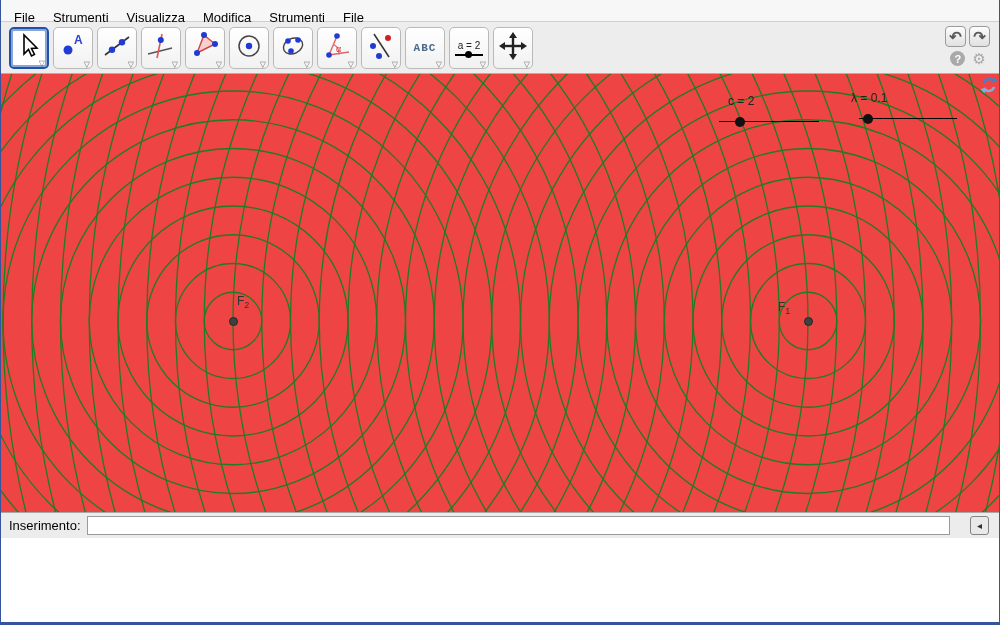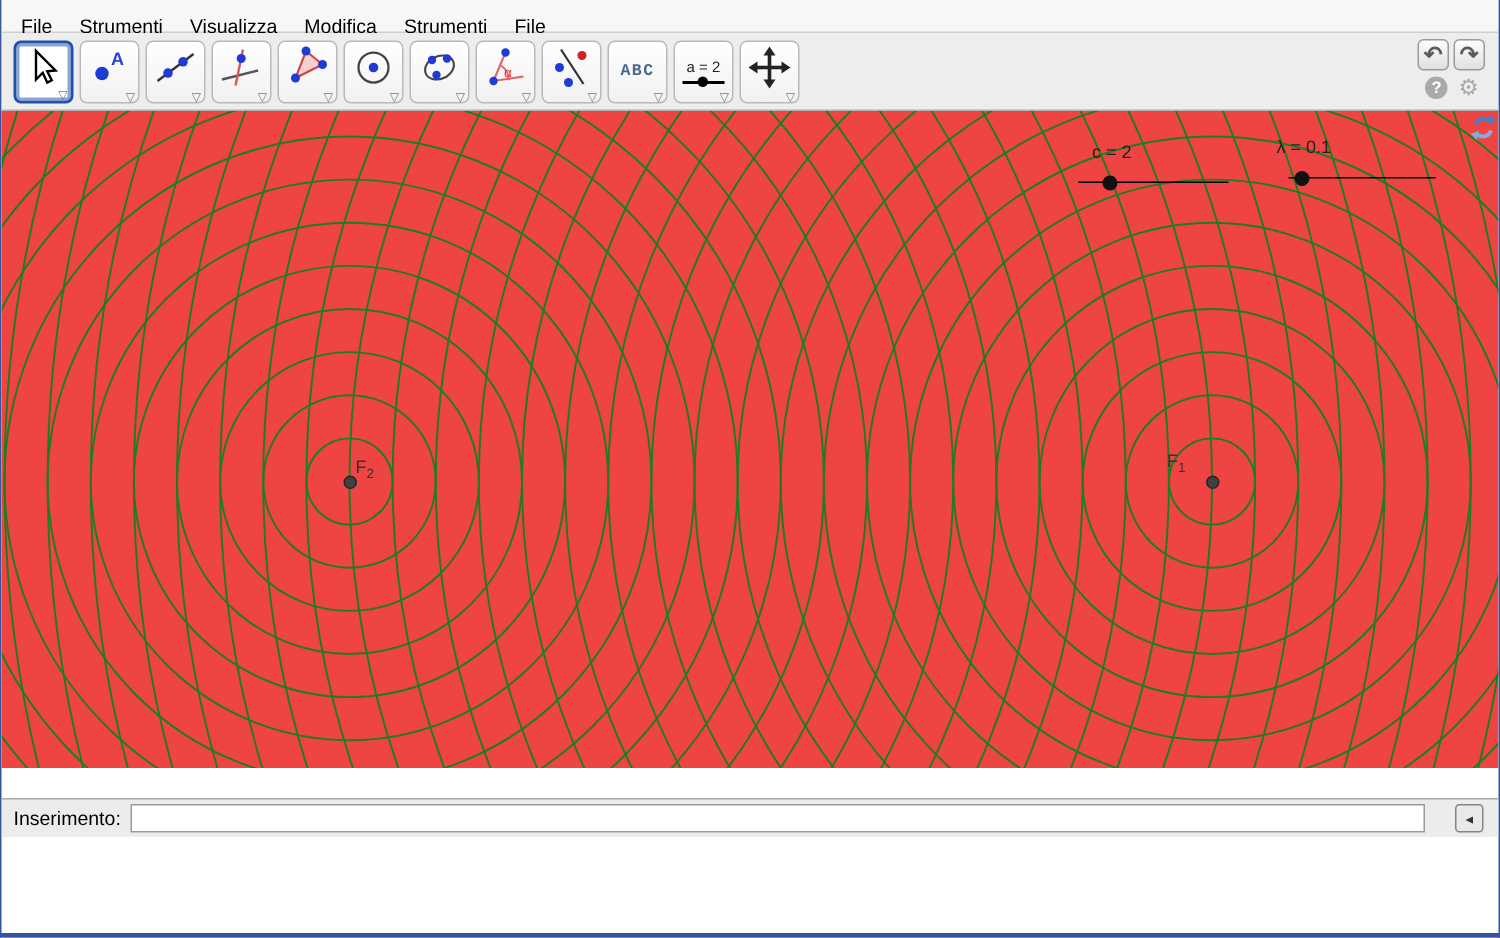--- a/index.html
+++ b/index.html
@@ -67,21 +67,21 @@
   .slider, .gpoint { position:absolute; left:0; top:0; }
   .slider-line { position:absolute; height:0; border-top:1.5px solid #000; }
   .slider-dot { position:absolute; width:10px; height:10px; border-radius:50%; background:#111; cursor:pointer; }
   .slider-label { position:absolute; font-size:12px; color:#222; white-space:nowrap; }
   .gpoint-dot { position:absolute; width:9px; height:9px; border-radius:50%; background:#404040; border:1px solid #262626; cursor:pointer; }
   .gpoint-label { position:absolute; font-size:12px; color:#333; }
   .gpoint-label sub { font-size:9px; }
   
   .input-bar {
     height:26px; background:#ececec; border-top:1px solid #a8a8a8;
-    display:flex; align-items:center; padding:0 10px 0 8px; gap:6px;margin-top:20px;
+    display:flex; align-items:center; padding:0 10px 0 8px; gap:6px;
   }
   .input-label { font-size:13px; color:#000; white-space:nowrap; }
   .input-field {
     flex:1; height:19px; border:1px solid #9a9a9a; background:#fff;
     font-size:12px; padding:0 4px; margin-right:14px; outline:none;
     font-family:"Liberation Sans", sans-serif;
   }
   .toggle-btn {
     width:19px; height:19px; border:1px solid #848484; border-radius:3px;
     background:#e9e9e9; font-size:10px; color:#333;
@@ -329,21 +329,21 @@
     <div class="slider-dot" style="left: 862px; top: 40px;"></div>
   </div>
 
   <div class="gpoint" id="gpoint-0">
     <div class="gpoint-dot" style="left: 803px; top: 243px;"></div>
     <div class="gpoint-label" style="left: 777px; top: 226px;"><span>F</span><sub>1</sub></div>
   </div>
 
   <div class="gpoint" id="gpoint-1">
     <div class="gpoint-dot" style="left: 228px; top: 243px;"></div>
-    <div class="gpoint-label" style="left: 236px; top: 230px;"><span>F</span><sub>2</sub></div>
+    <div class="gpoint-label" style="left: 236px; top: 220px;"><span>F</span><sub>2</sub></div>
   </div>
 </div>
 
 <div class="input-bar">
   <span class="input-label">Inserimento:</span>
   <input class="input-field" type="text" placeholder="" style="">
   <div class="toggle-btn">◂</div>
 </div>
 
 </body></html>

